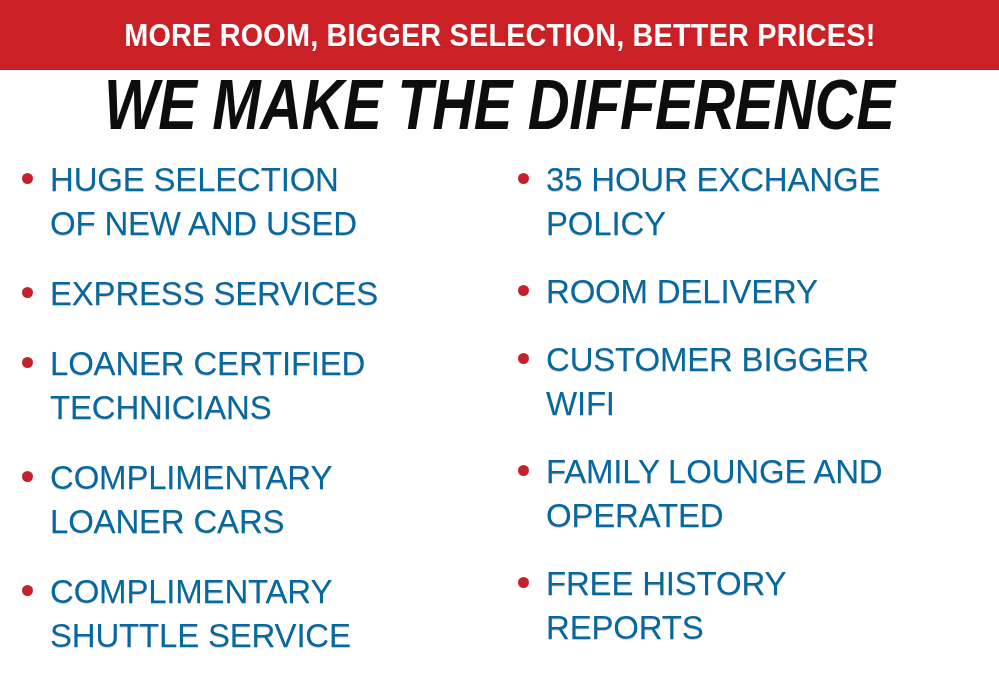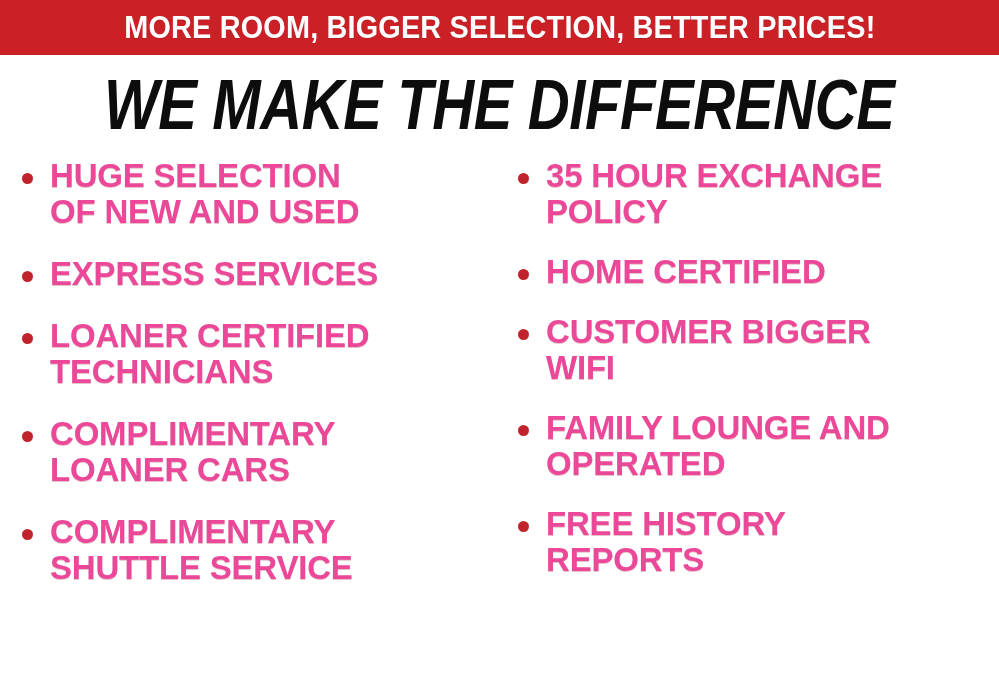--- a/index.html
+++ b/index.html
@@ -14,21 +14,21 @@
     overflow: hidden;
     position: relative;
   }
 
   
   .banner {
     position: absolute;
     left: 0;
     top: 0;
     width: 999px;
-    height: 55px;
+    height: 70px;
     background: #cc2027;
     display: flex;
     align-items: center;
     justify-content: center;
     overflow: hidden;
   }
   .banner-text {
     color: #ffffff;
     font-family: "Liberation Sans", sans-serif;
     font-weight: bold;
@@ -87,25 +87,25 @@
   .col-right {
     width: 499px;
     padding-left: 14px;
     padding-right: 2px;
   }
 
   .bullet-item {
     position: relative;
     padding-left: 32px;
     margin-bottom: 26px;
-    color: #ec4899;
+    color: #0369a1;
     font-family: "Liberation Sans", sans-serif;
-    font-weight: bold;
+    font-weight: normal;
     font-size: 33px;
-    line-height: 36px;
+    line-height: 44px;
     letter-spacing: -0.2px;
     text-shadow: 0 1px 0 rgba(150,20,28,0.25);
   }
   .col-right .bullet-item {
     margin-bottom: 24px;
   }
   .bullet-item .dot {
     position: absolute;
     left: 4px;
     top: 15px;
@@ -160,21 +160,21 @@
   </div>
 
   <div class="col col-right">
     <div class="bullet-item">
       <span class="dot"></span>
       <span class="txt">35 HOUR EXCHANGE
 POLICY</span>
     </div>
     <div class="bullet-item">
       <span class="dot"></span>
-      <span class="txt">HOME CERTIFIED</span>
+      <span class="txt">ROOM DELIVERY</span>
     </div>
     <div class="bullet-item">
       <span class="dot"></span>
       <span class="txt">CUSTOMER BIGGER
 WIFI</span>
     </div>
     <div class="bullet-item">
       <span class="dot"></span>
       <span class="txt">FAMILY LOUNGE AND
 OPERATED</span>

